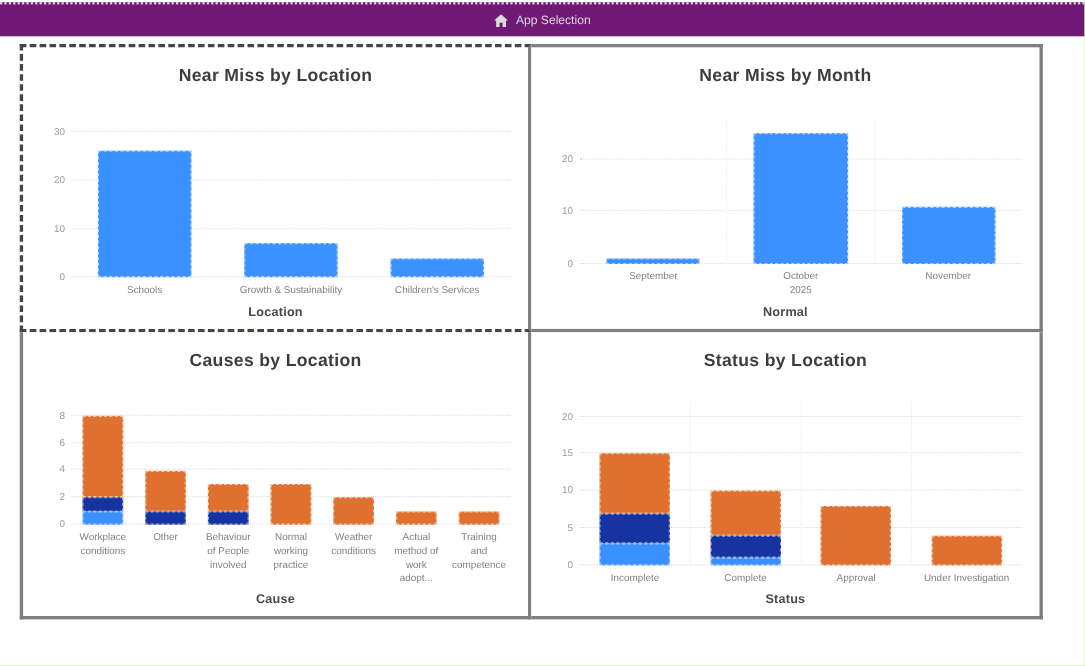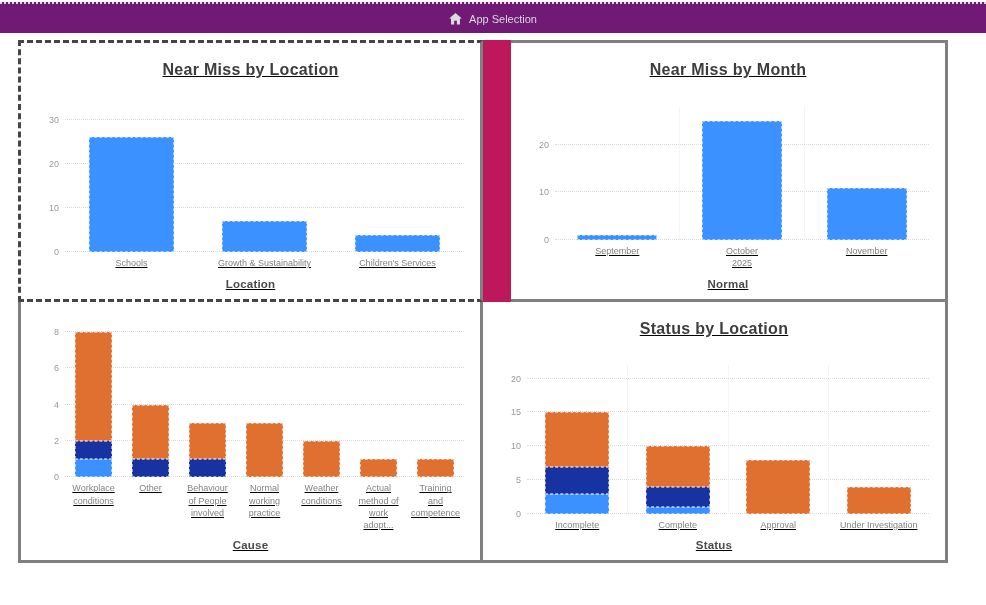--- a/index.html
+++ b/index.html
@@ -16,30 +16,29 @@
   .header-button{
     display:flex;align-items:center;gap:7px;color:#d9dbdd;
     font-size:11px;cursor:pointer;background:none;border:none;
     font-family:"Liberation Sans", sans-serif;
   }
   .header-button svg{display:block;}
   
   .dashboard{
     position:absolute;top:40px;left:18px;width:930px;height:523px;
     display:grid;grid-template-columns:1fr 1fr;grid-template-rows:1fr 1fr;
-    background:#be185d;
-    text-decoration:underline;
+    background:#bef264;
   }
   .chart-panel{
     background:#ffffff;display:flex;flex-direction:column;
     overflow:hidden;box-sizing:border-box;position:relative;
   }
   
   .panel-tl{border:3px dashed #454545;border-right:3px solid #7f7f7f;}
-  .panel-tr{border-top:3px solid #7f7f7f;border-right:3px solid #7f7f7f;border-bottom:3px solid #7f7f7f;margin-left:28px;}
+  .panel-tr{border-top:3px solid #7f7f7f;border-right:3px solid #7f7f7f;border-bottom:3px solid #7f7f7f;}
   .panel-bl{border-left:3px solid #7f7f7f;border-right:3px solid #7f7f7f;border-bottom:3px solid #7f7f7f;}
   .panel-br{border-right:3px solid #7f7f7f;border-bottom:3px solid #7f7f7f;justify-content:space-between;}
   
   .chart-title{
     text-align:center;font-size:16px;font-weight:700;color:#3d3d3d;
     letter-spacing:.3px;padding:5px 8px 2px;flex:0 0 auto;
   }
   .plot-zone{
     flex:1 1 auto;position:relative;margin:12px 16px 0 44px;
   }
@@ -146,20 +145,21 @@
     <div class="cats">
         <div class="cat">September</div>
         <div class="cat">October
 2025</div>
         <div class="cat">November</div>
       </div>
     <div class="xlabel">Normal</div>
   </section>
 
   <section class="chart-panel panel-bl">
+    <h2 class="chart-title">Causes by Location</h2>
     <div class="plot-zone">
         <div class="gridline" style="bottom: 0%;"></div>
         <div class="tick-label" style="bottom: 0%;">0</div>
         <div class="gridline" style="bottom: 22.2222%;"></div>
         <div class="tick-label" style="bottom: 22.2222%;">2</div>
         <div class="gridline" style="bottom: 44.4444%;"></div>
         <div class="tick-label" style="bottom: 44.4444%;">4</div>
         <div class="gridline" style="bottom: 66.6667%;"></div>
         <div class="tick-label" style="bottom: 66.6667%;">6</div>
         <div class="gridline" style="bottom: 88.8889%;"></div>

